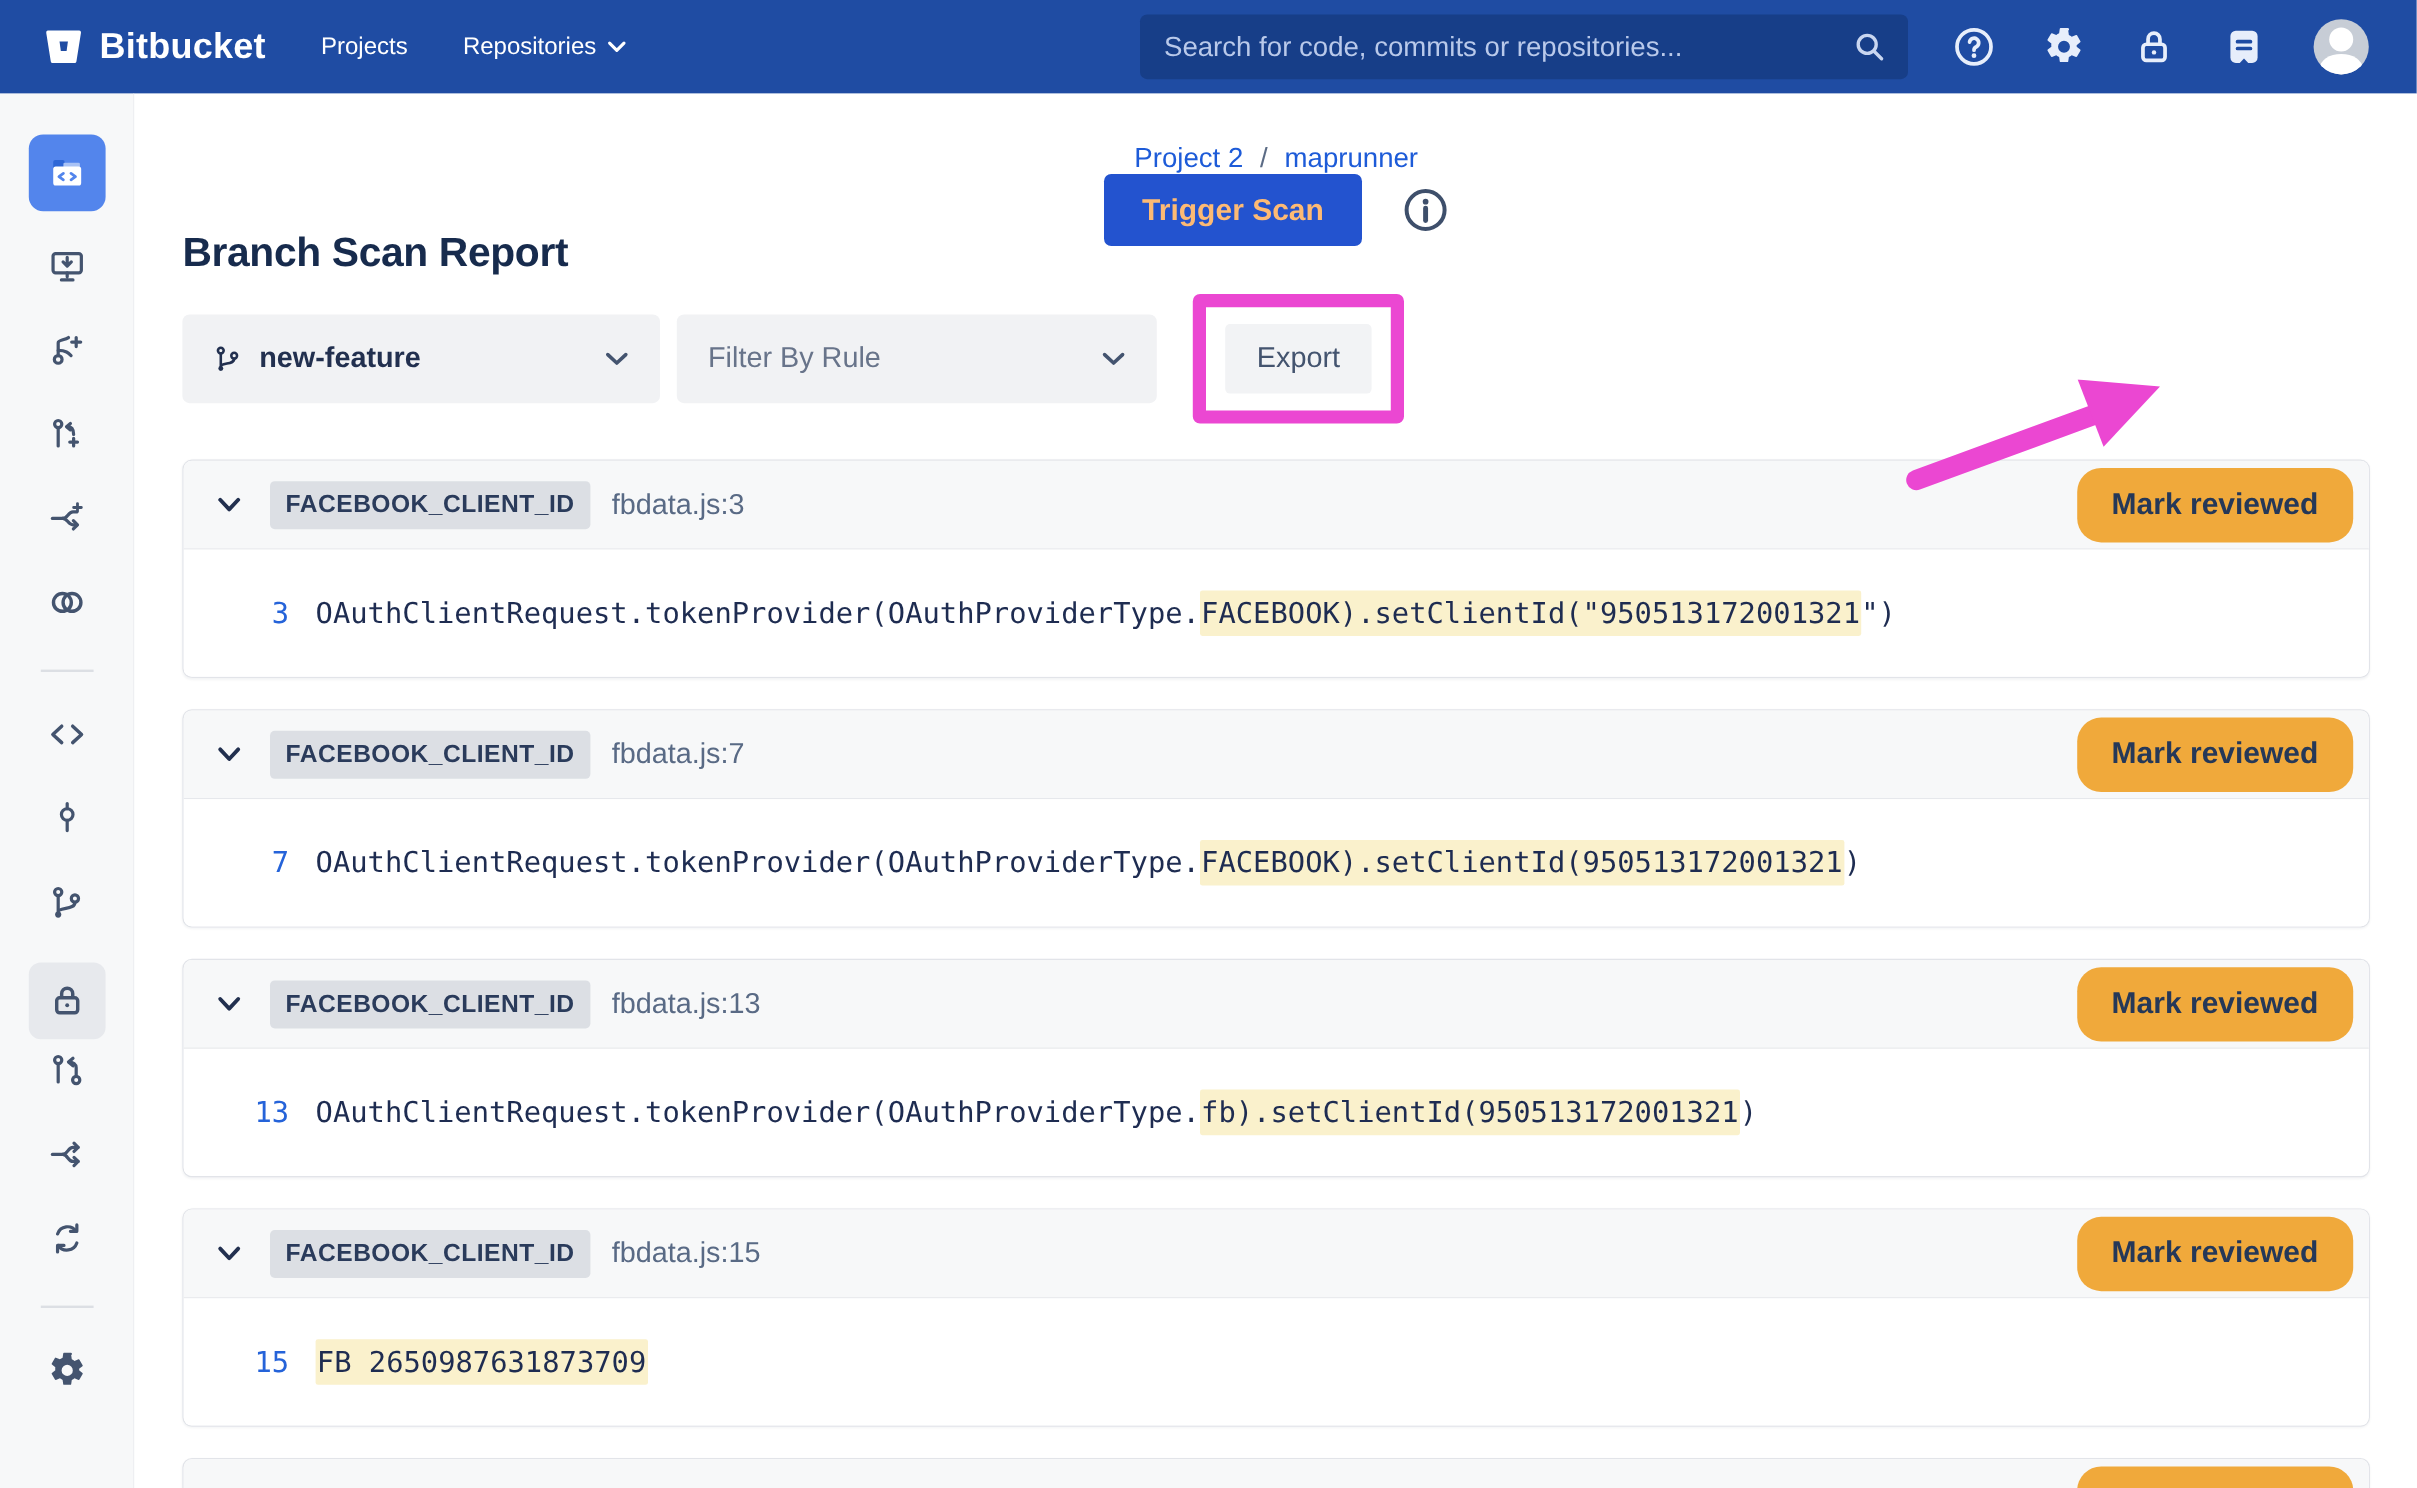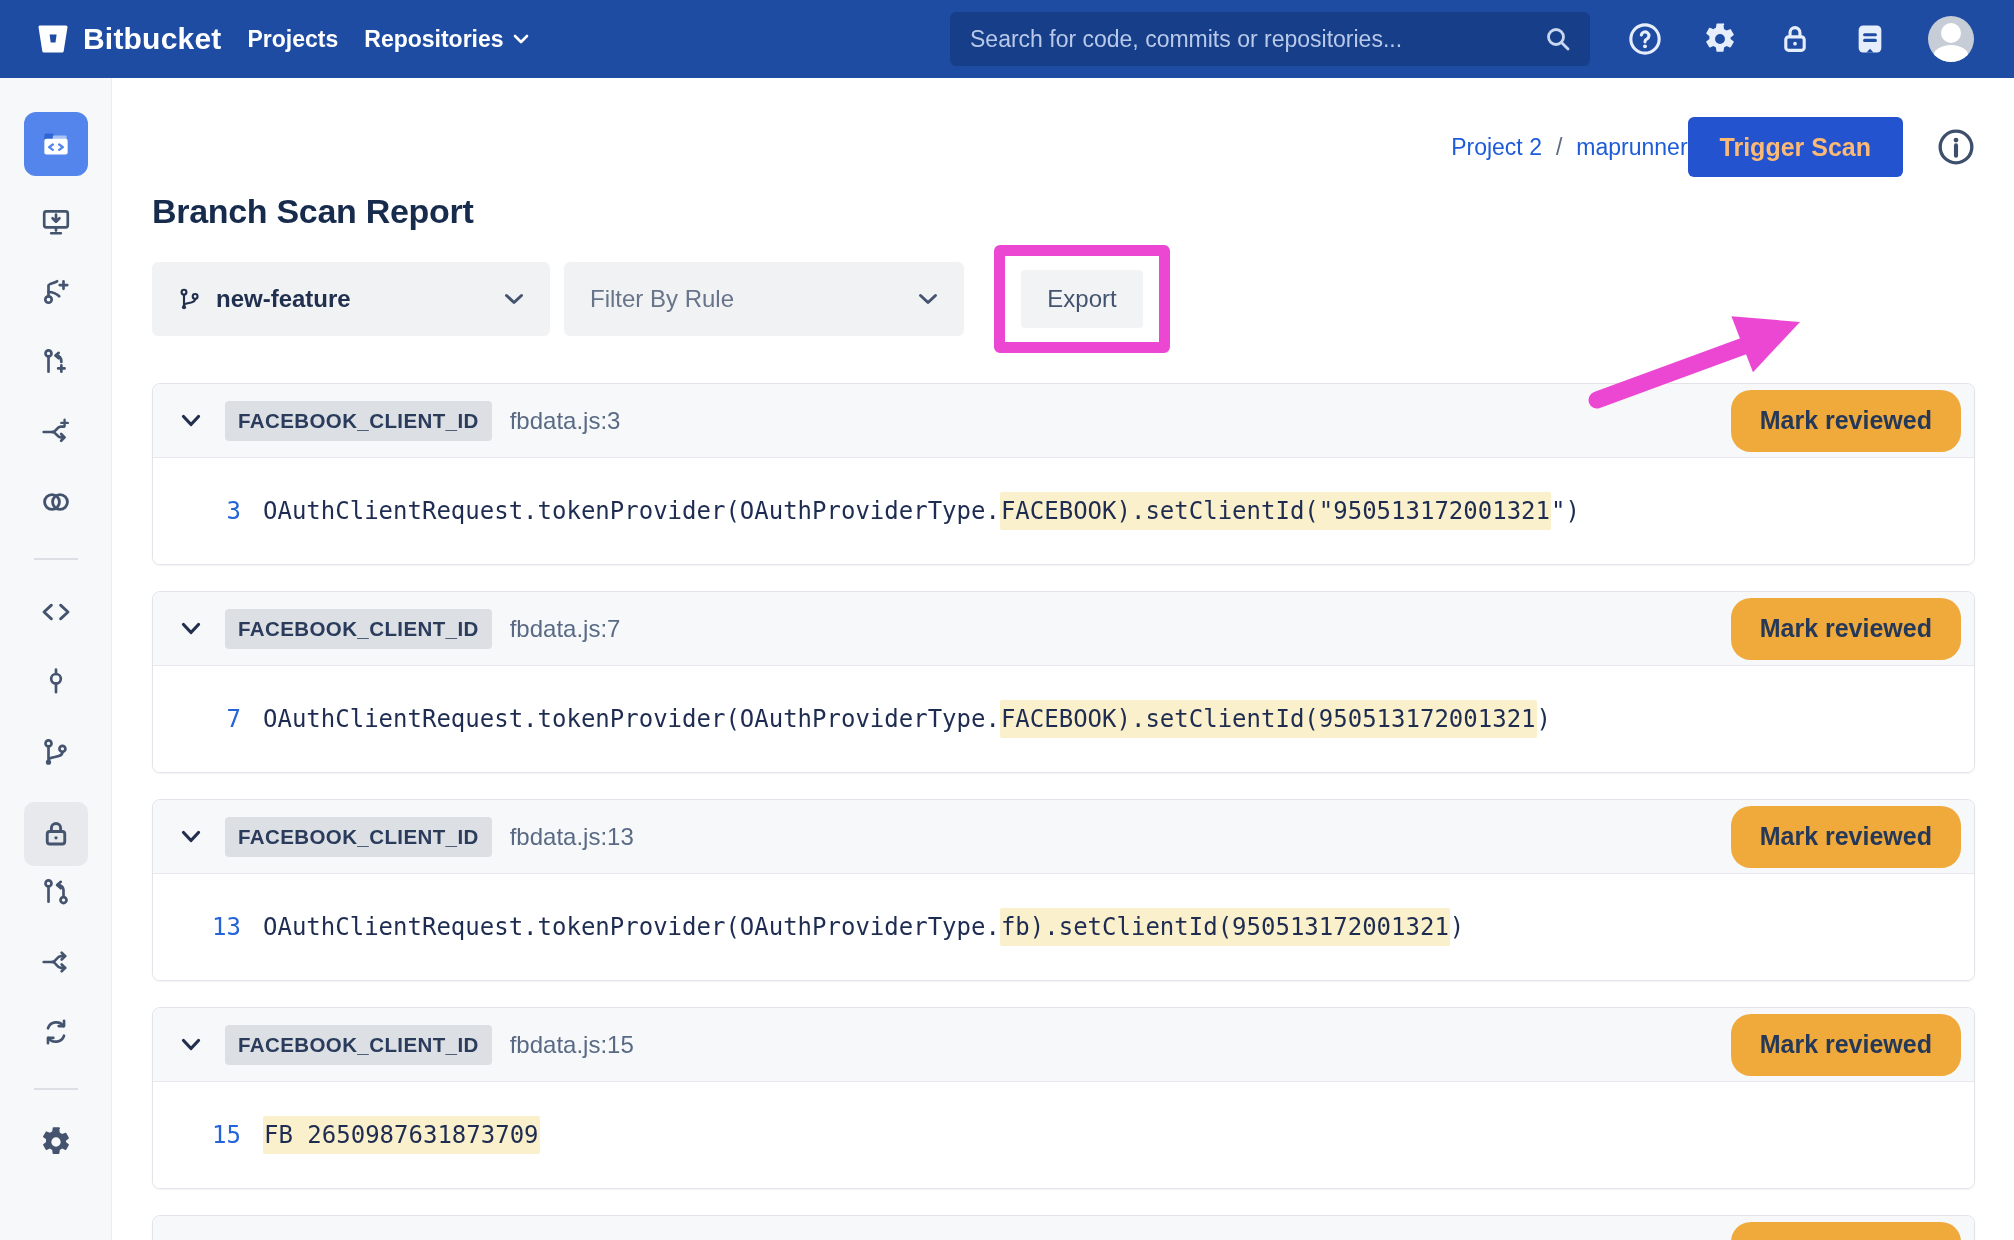--- a/index.html
+++ b/index.html
@@ -6,21 +6,21 @@
   html,body { width:2014px; height:1240px; overflow:hidden; background:#fff;
     font-family:"Liberation Sans", sans-serif; }
   body { position:relative; }
   svg { display:block; }
 
   
   .navbar { position:absolute; top:0; left:0; width:2014px; height:78px;
     background:#1F4CA3; display:flex; align-items:center; padding:0 40px 0 36px; color:#fff; }
   .brand { display:flex; align-items:center; gap:13px; cursor:pointer; }
   .brand-name { font-size:30px; font-weight:700; letter-spacing:.2px; }
-  .nav-link { font-size:23px; font-weight:700; color:#fff; margin-left:26px;
+  .nav-link { font-size:20px; font-weight:400; color:#fff; margin-left:46px;
     display:flex; align-items:center; gap:9px; cursor:pointer; }
   .search { margin-left:auto; width:640px; height:54px; background:#173E88;
     border-radius:6px; display:flex; align-items:center; padding:0 18px 0 20px; }
   .search input { flex:1; background:transparent; border:none; outline:none;
     color:#f0abfc; font-size:23px; font-family:"Liberation Sans",sans-serif; }
   .search input::placeholder { color:#B9C9EA; }
   .nav-icons { display:flex; align-items:center; gap:41px; margin-left:38px; color:#E7EEFB; }
   .nav-ic { width:34px; height:34px; cursor:pointer; color:#E7EEFB; }
   .avatar { width:46px; height:46px; border-radius:50%; background:#C7CDD6;
     position:relative; overflow:hidden; cursor:pointer; }
@@ -39,21 +39,21 @@
     align-items:center; justify-content:center; color:#44546F; cursor:pointer; }
   .sb-sel { width:64px; height:64px; margin-bottom:6px; background:#E7E9ED;
     border-radius:10px; display:flex; align-items:center; justify-content:center;
     color:#44546F; cursor:pointer; }
   .sb-div { width:44px; border-top:2px solid #DCDFE4; margin:6px 0 32px; }
 
   
   .main { position:absolute; top:78px; left:112px; right:0; bottom:0;
     background:#fff; padding:0 39px 0 40px; overflow:hidden; }
   .top-row { margin-top:40px; height:58px; display:flex; align-items:center;
-    justify-content:flex-end; }
+    justify-content:flex-start;flex-direction:column; }
   .breadcrumb { font-size:23px; display:flex; gap:14px; align-items:center; }
   .bc-link { color:#1D5BD8; cursor:pointer; }
   .bc-sep { color:#5B6B85; }
   .top-actions { display:flex; align-items:center; gap:34px; }
   .btn-primary { height:60px; padding:0 32px; background:#2353CF; color:#fdba74;
     font-size:25px; font-weight:600; border:none; border-radius:6px; cursor:pointer;
     font-family:"Liberation Sans",sans-serif; }
   .info-ic { width:38px; height:38px; color:#3E4F6B; cursor:pointer; }
   .page-title { margin-top:14px; font-size:34px; line-height:42px; font-weight:700;
     color:#172B4D; letter-spacing:-.3px; }

